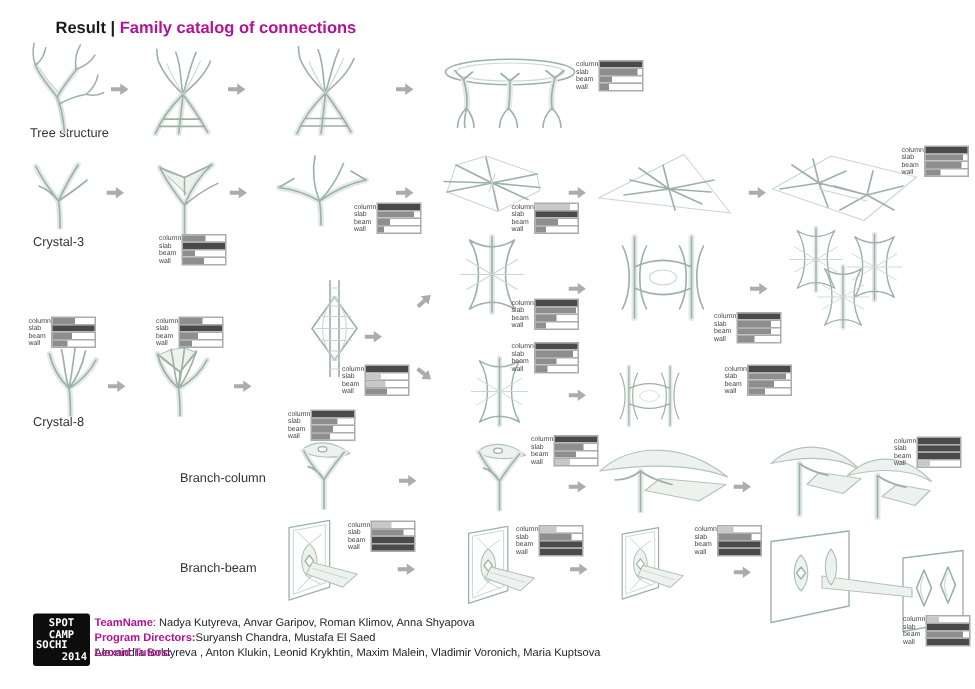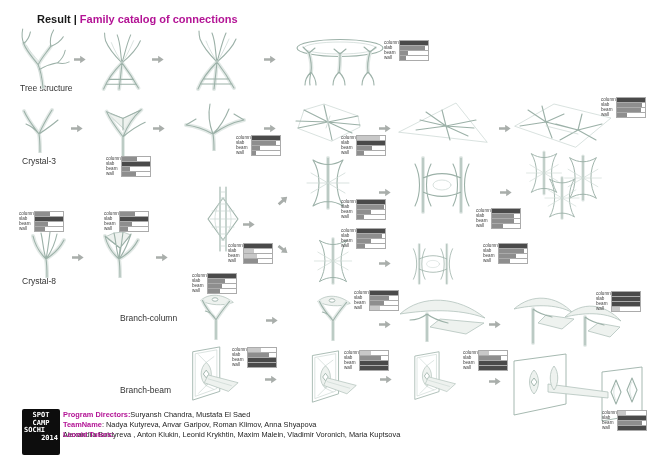--- a/index.html
+++ b/index.html
@@ -24,21 +24,21 @@
   .wh{fill:#ffffff;stroke:var(--wire);stroke-width:.9;stroke-linejoin:round;}
   .ar{fill:var(--arrow);}
   
   .legend{position:absolute;display:flex;flex-direction:column;gap:1.2px;}
   .lrow{display:flex;align-items:center;height:3.8px;}
   .llabel{width:15px;font-size:4.6px;line-height:4.6px;color:#444;letter-spacing:0;}
   .lbar{width:28px;height:3.6px;border:.5px solid #ababab;background:#fff;display:block;}
   .lfill{display:block;height:100%;}
   
   .footer{position:absolute;left:0;top:405px;width:650px;height:54px;}
-  .logo{position:absolute;left:22px;top:4px;width:38px;height:46px;background:#0d0d0d;border-radius:2px;
+  .logo{position:absolute;left:22px;top:4px;width:38px;height:35px;background:#0d0d0d;border-radius:2px;
         color:#fff;font-family:"DejaVu Sans Mono",monospace;font-weight:bold;font-size:7px;line-height:7.6px;
         padding:3px 2px;box-sizing:border-box;}
   .logo div{white-space:pre;}
   .logo .l0{text-align:center;} .logo .l1{text-align:center;} .logo .l2{text-align:left;} .logo .l3{text-align:right;}
   .credits{position:absolute;left:63px;top:5px;font-size:7.4px;line-height:9.8px;color:#222;white-space:nowrap;}
   .credits .accent{color:var(--accent);font-weight:bold;}
   .overlapline{position:relative;}
   .overlay-label{position:absolute;left:0;top:0;}
 </style>
 </head>
@@ -186,21 +186,21 @@
     </defs>
   </svg>
 
   <div class="title"><span>Result | </span><span class="accent">Family catalog of connections</span></div>
 
   <div id="collage">
       <div class="row-label" style="left: 20px; top: 83px;">Tree structure</div>
       <div class="row-label" style="left: 22px; top: 156px;">Crystal-3</div>
       <div class="row-label" style="left: 22px; top: 276px;">Crystal-8</div>
       <div class="row-label" style="left: 120px; top: 313px;">Branch-column</div>
-      <div class="row-label" style="left: 120px; top: 385px;">Branch-beam</div>
+      <div class="row-label" style="left: 120px; top: 373px;">Branch-beam</div>
       <svg class="fig" style="left: 14px; top: 27px; width: 58px; height: 62px;">
         <use href="#sym-tree"></use>
       </svg>
       <svg class="fig" style="left: 96px; top: 31px; width: 52px; height: 60px;">
         <use href="#sym-tree2"></use>
       </svg>
       <svg class="fig" style="left: 190px; top: 29px; width: 54px; height: 62px;">
         <use href="#sym-tree2"></use>
       </svg>
       <svg class="fig" style="left: 294px; top: 37px; width: 92px; height: 52px;">
@@ -835,19 +835,19 @@
     </div>
 
   <div class="footer">
     <div class="logo">
       <div class="l0">SPOT</div>
       <div class="l1">CAMP</div>
       <div class="l2">SOCHI</div>
       <div class="l3">2014</div>
     </div>
     <div class="credits">
+      <div><span class="accent">TeamName</span><span>: Nadya Kutyreva, Anvar Garipov, Roman Klimov, Anna Shyapova</span></div>
       <div><span class="accent">Program Directors:</span><span>Suryansh Chandra, Mustafa El Saed</span></div>
-      <div><span class="accent">TeamName</span><span>: Nadya Kutyreva, Anvar Garipov, Roman Klimov, Anna Shyapova</span></div>
       <div class="overlapline"><span>Alexandra Boldyreva , Anton Klukin, Leonid Krykhtin, Maxim Malein, Vladimir Voronich, Maria Kuptsova</span><span class="accent overlay-label">Leonid Tutors:</span></div>
     </div>
   </div>
 
 </div>
 
 </body></html>

